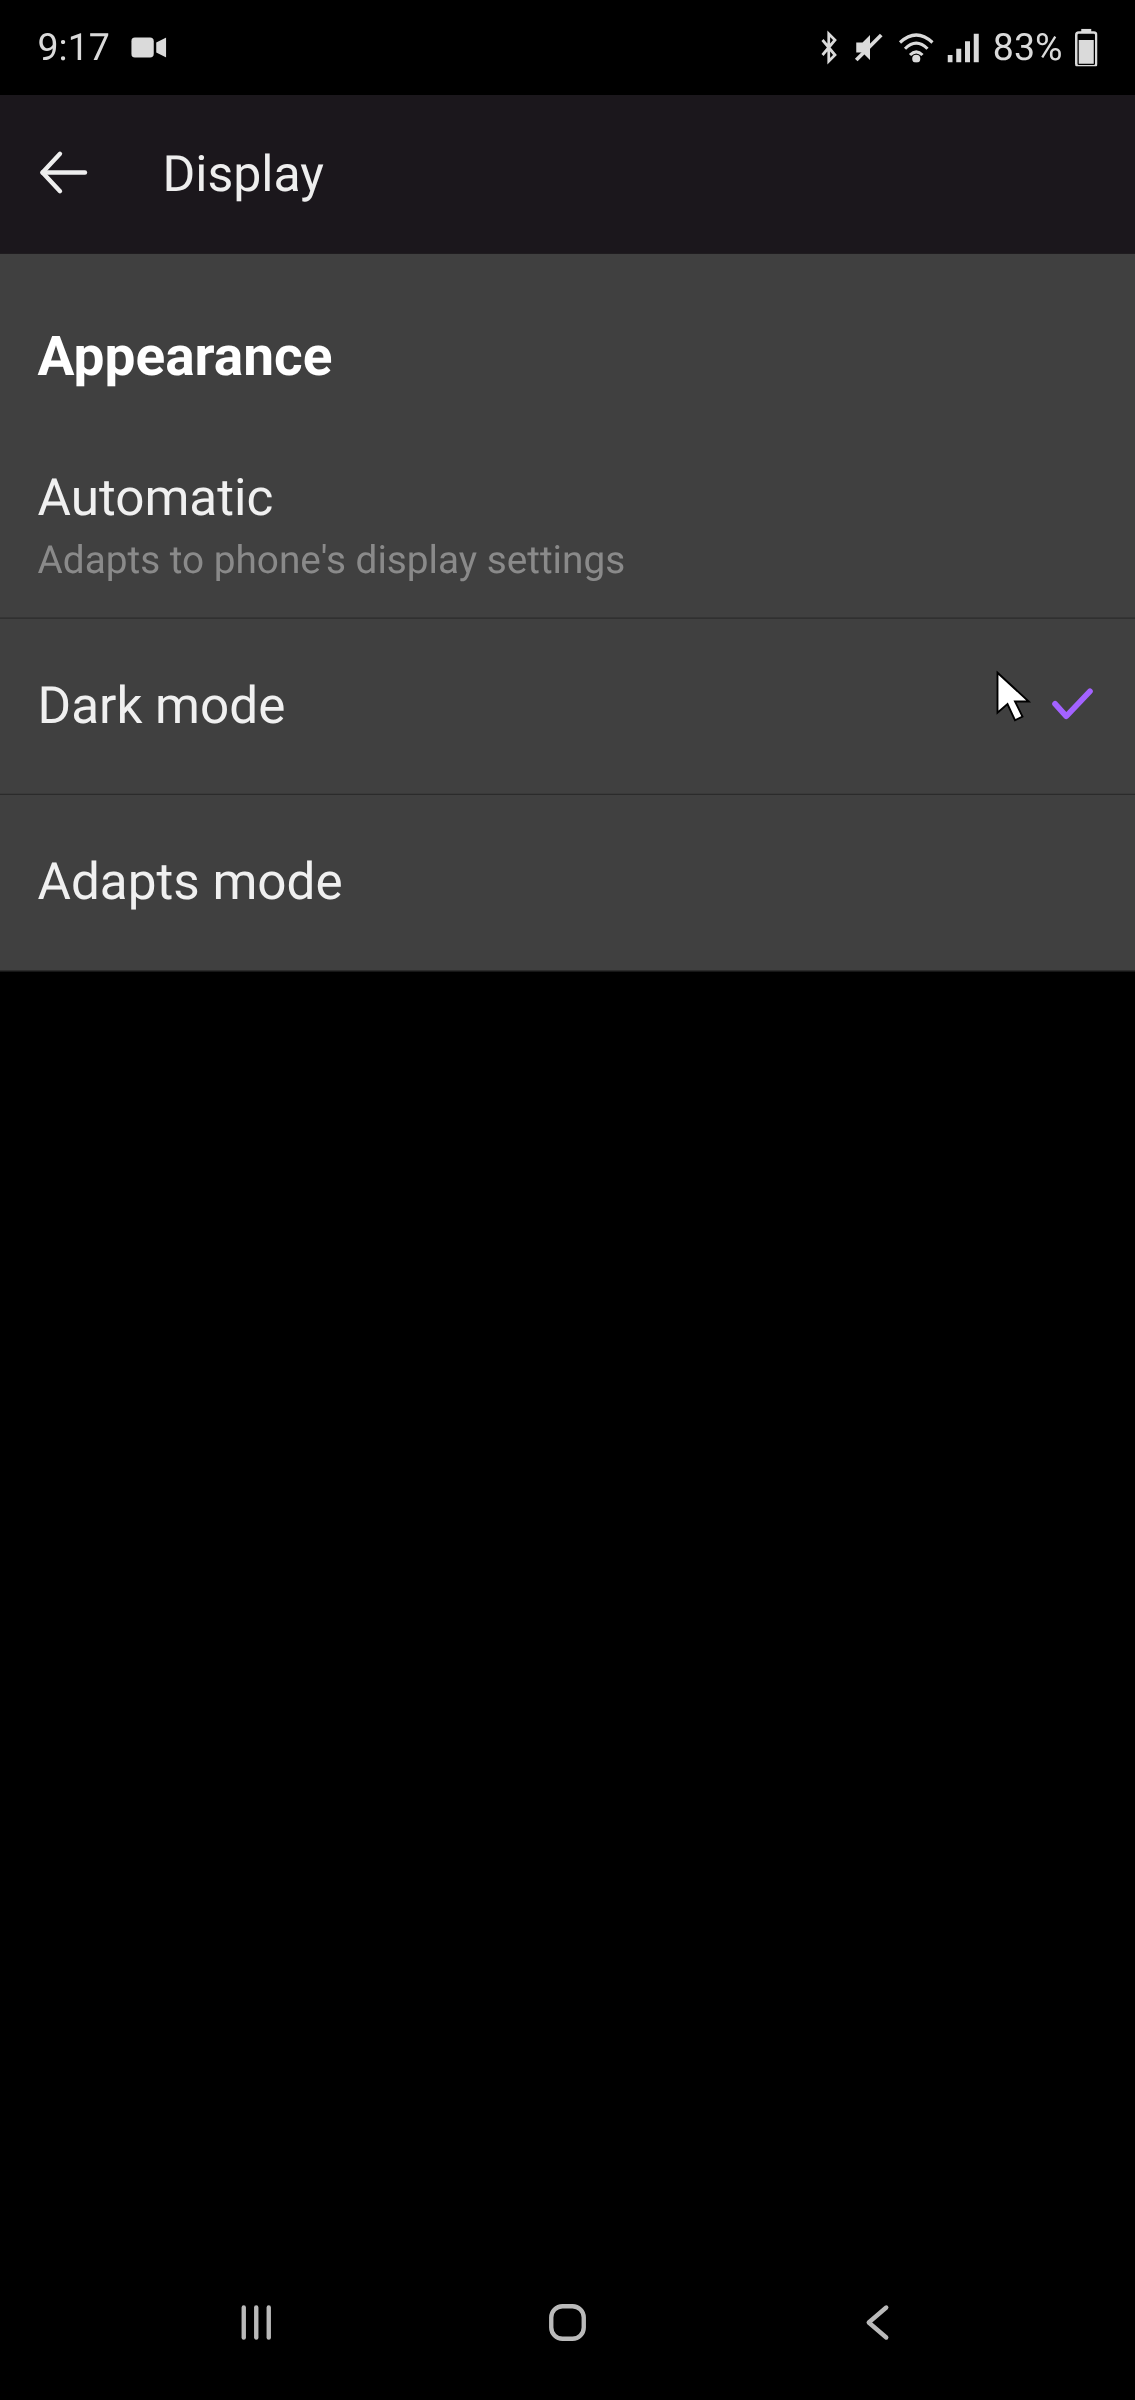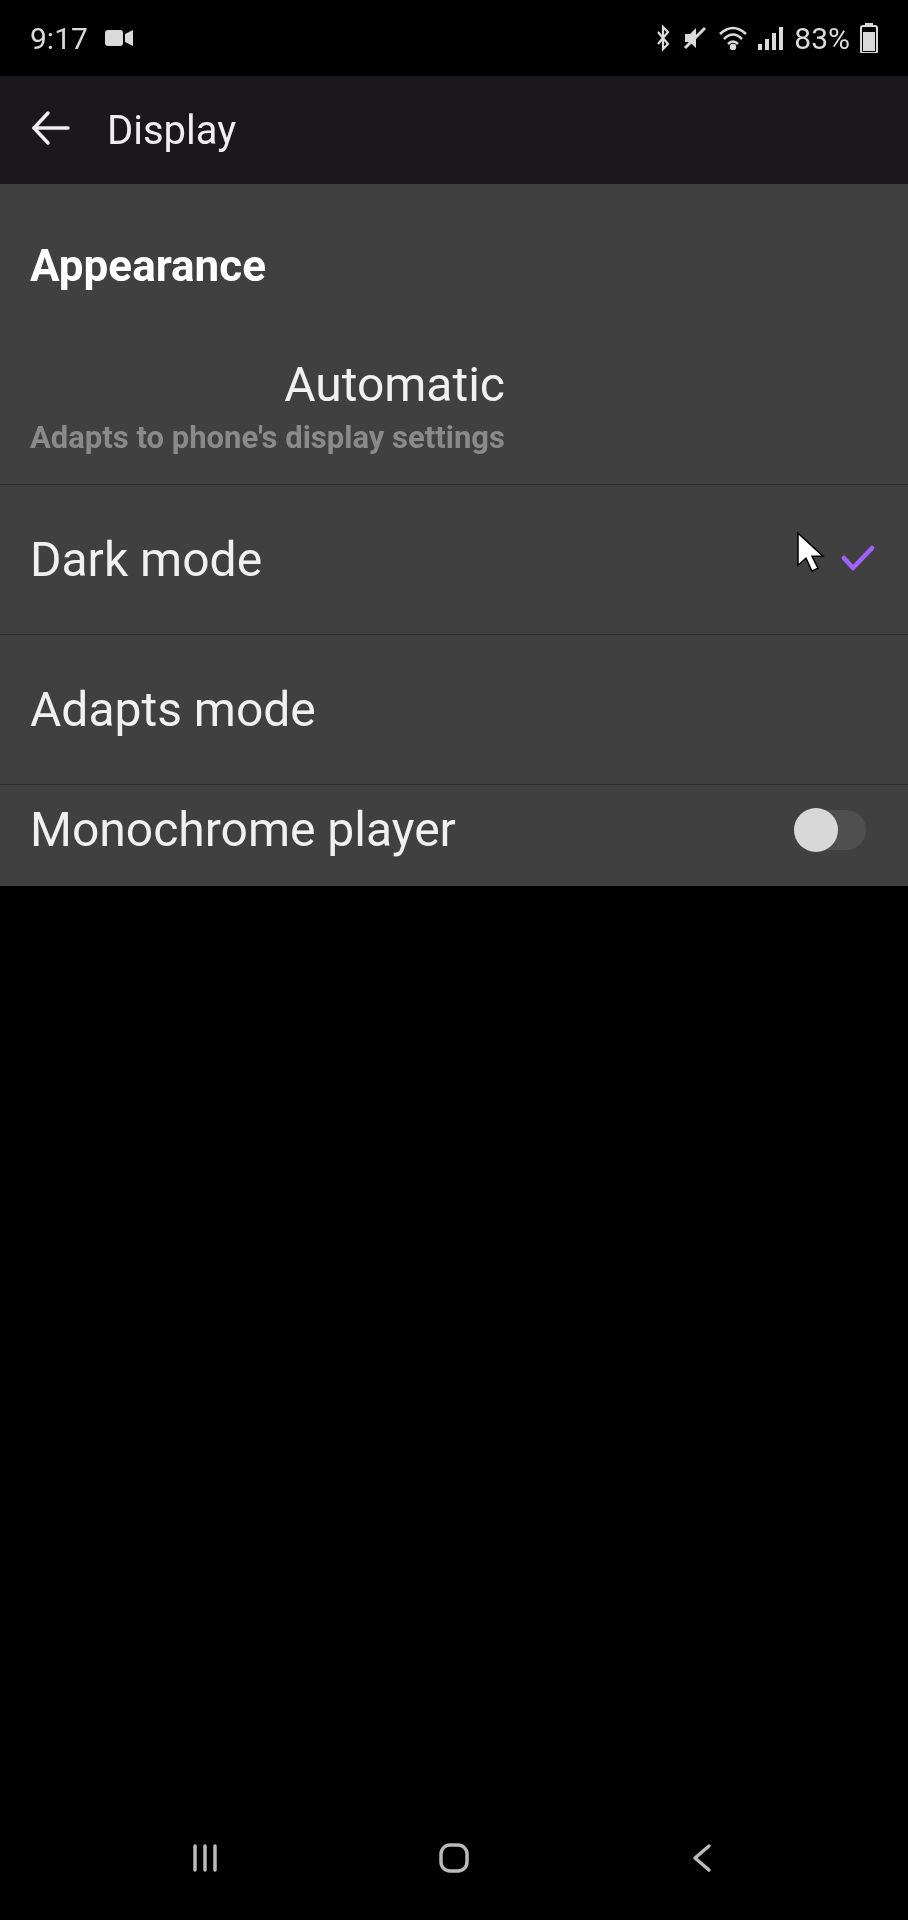--- a/index.html
+++ b/index.html
@@ -39,26 +39,26 @@
       display: flex;
       align-items: center;
       gap: 10px;
       color: #dadada;
     }
     .status-battery-text {
       font-size: 30px;
       color: #dadada;
     }
     .app-bar {
-      height: 108px;
+      height: 127px;
       background: #1b171c;
       display: flex;
       align-items: center;
       padding: 0 28px;
-      gap: 33px;
+      gap: 56px;
     }
     .app-bar-title {
       font-size: 40px;
       font-weight: 400;
       color: #eeeeee;
     }
     .content {
       background: #404040;
     }
     .section-header {
@@ -76,29 +76,28 @@
     }
     .setting-row.border-bottom {
       border-bottom: 1px solid #2b2b2b;
     }
     .setting-text {
       display: flex;
       flex-direction: column;
       gap: 6px;
     }
     .setting-title {
-      font-size: 48px;
+      font-size: 41px;
       font-weight: 400;
       color: #f0f0f0;
-      text-align: right;
     }
     .setting-subtitle {
       font-size: 31px;
       color: #8a8a8a;
-      font-weight: 700;
+      font-weight: 400;
     }
     .single-row {
       padding: 46px 30px;
     }
     .check-container {
       display: flex;
       align-items: center;
       position: relative;
     }
     .cursor-overlay {
@@ -228,26 +227,20 @@
         </svg>
       </span>
     </div>
   </div>
 
   <div class="setting-row single-row border-bottom">
     <div class="setting-title">Adapts mode</div>
   </div>
 
 
-  <div class="setting-row" style="padding-top:16px;">
-    <div class="setting-title">Monochrome player</div>
-    <div class="toggle-switch">
-      <div class="toggle-knob"></div>
-    </div>
-  </div>
 
 </div>
 
 <div class="nav-bar">
   <span>
     <svg width="40" height="40" viewBox="0 0 40 40" stroke="#bababa" stroke-width="3.5" stroke-linecap="round">
       <line x1="10" y1="8" x2="10" y2="32"></line>
       <line x1="20" y1="8" x2="20" y2="32"></line>
       <line x1="30" y1="8" x2="30" y2="32"></line>
     </svg>

